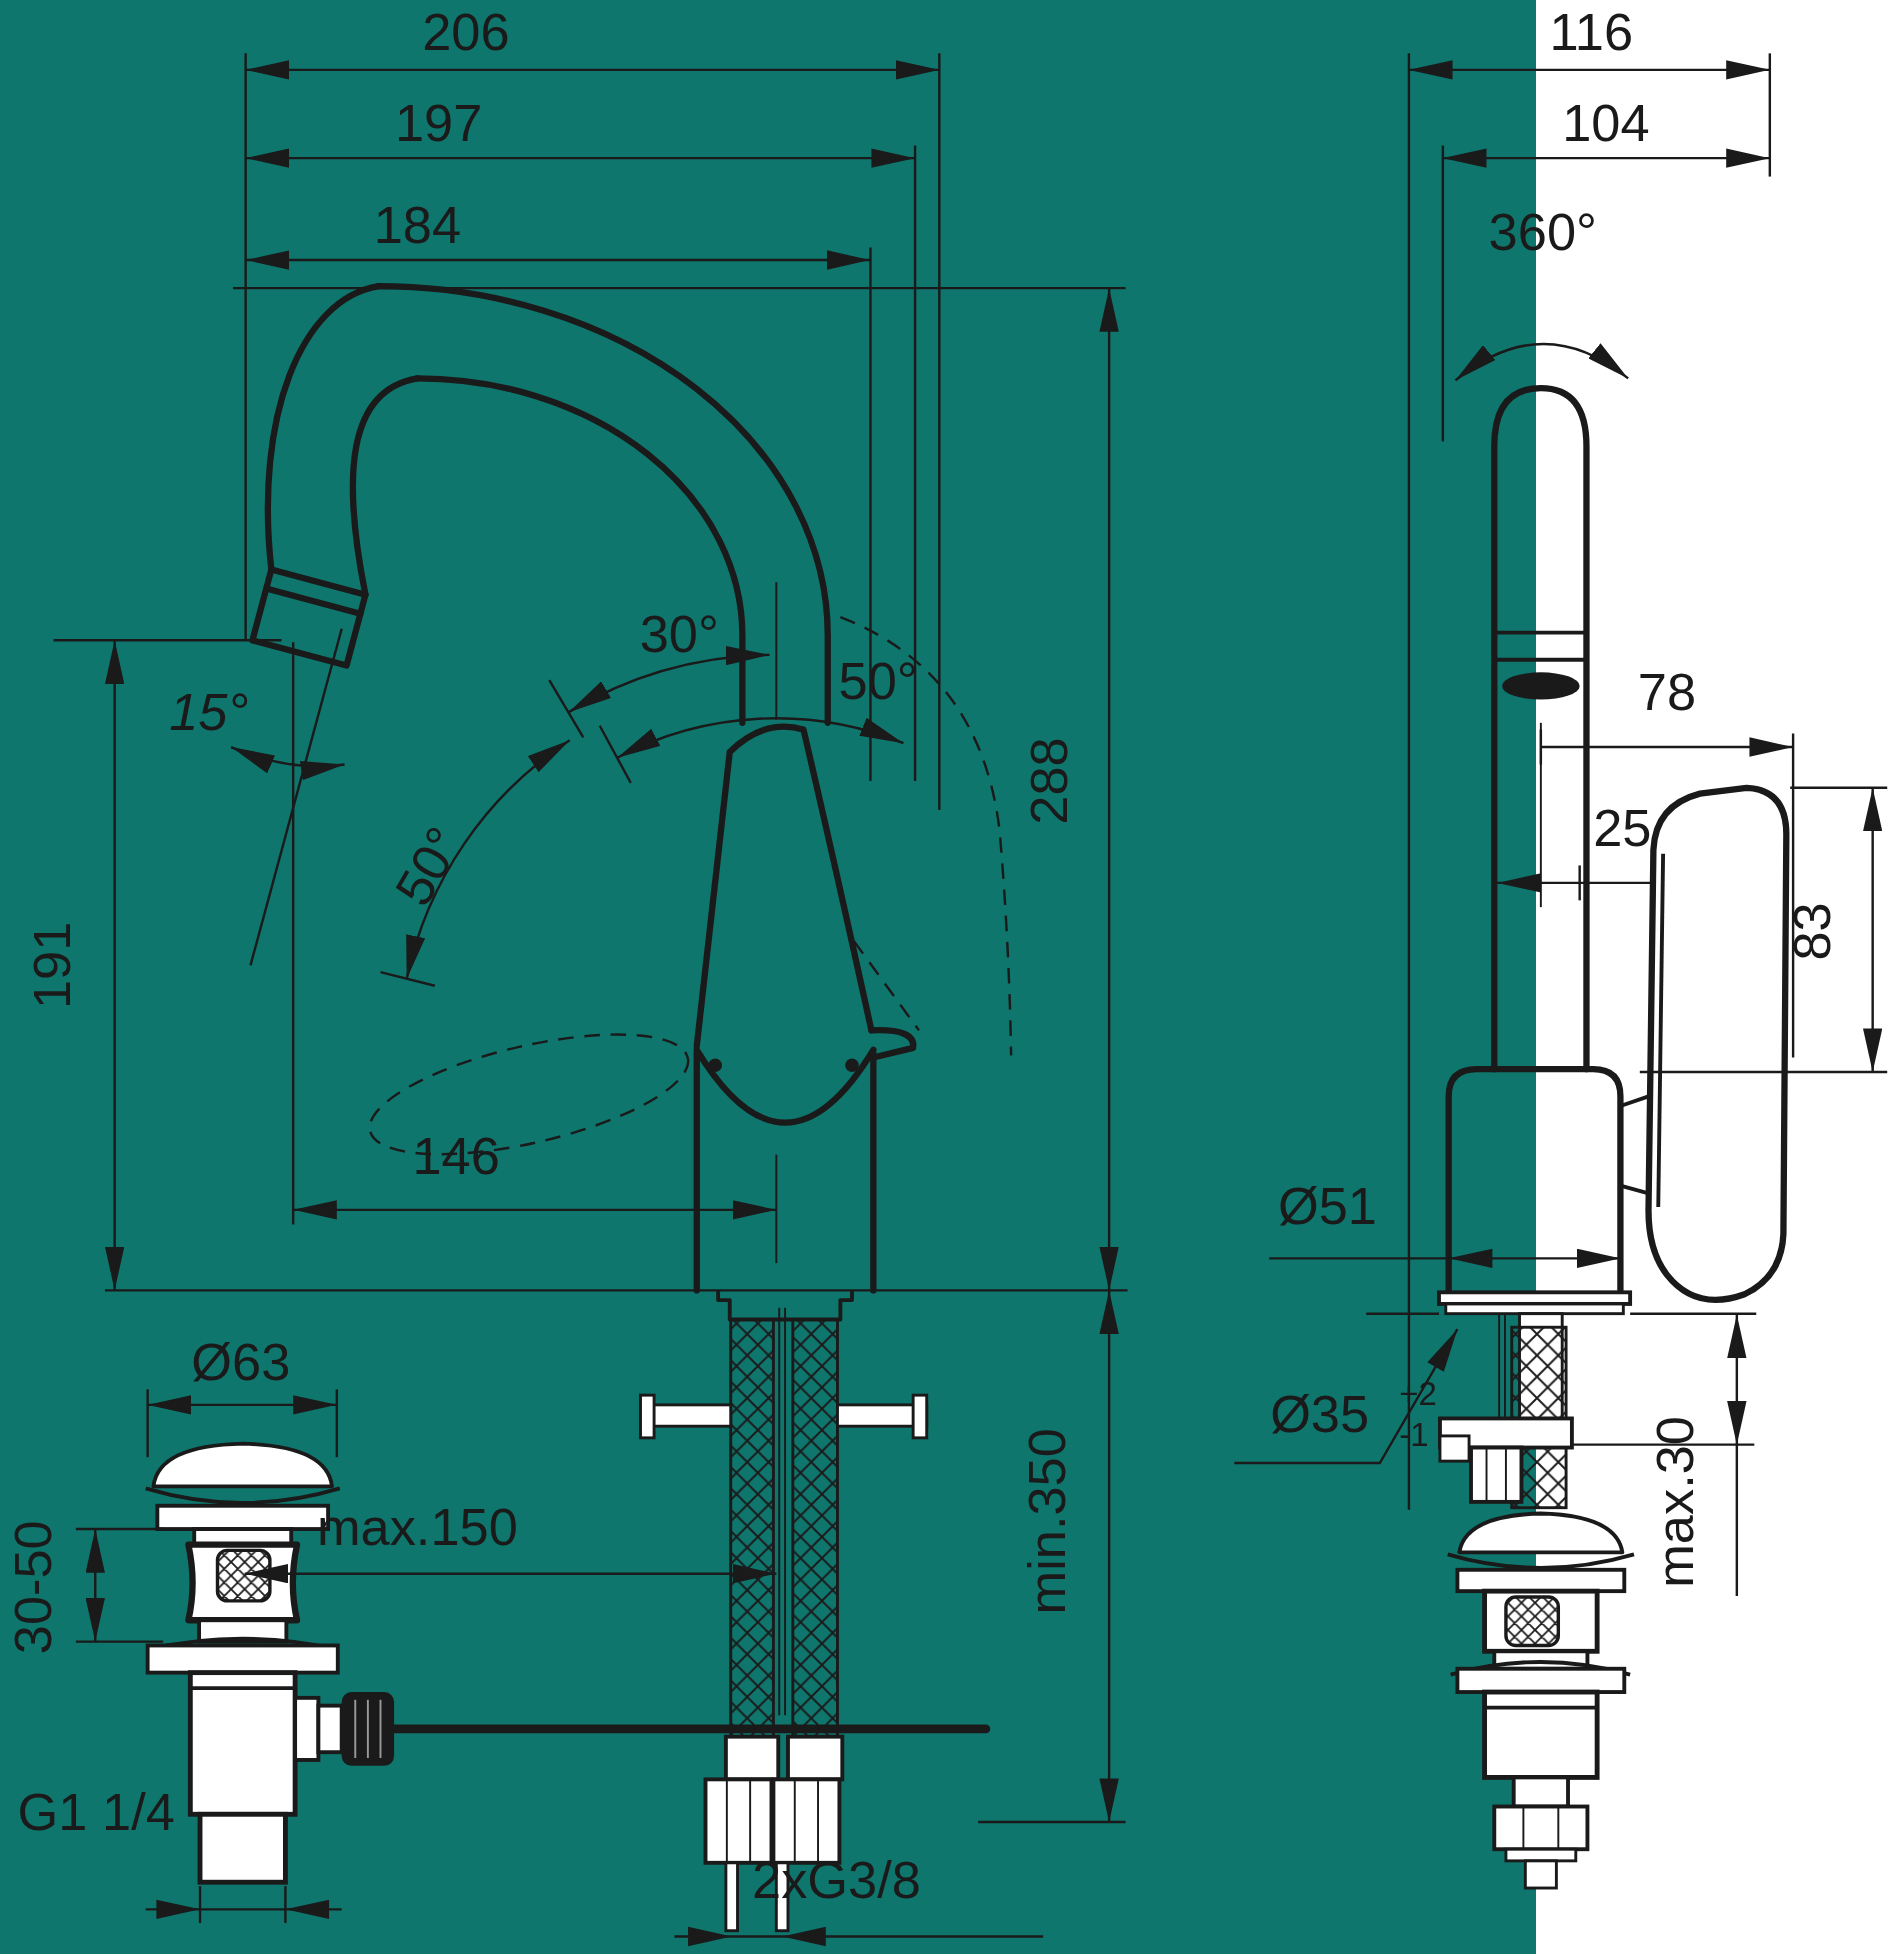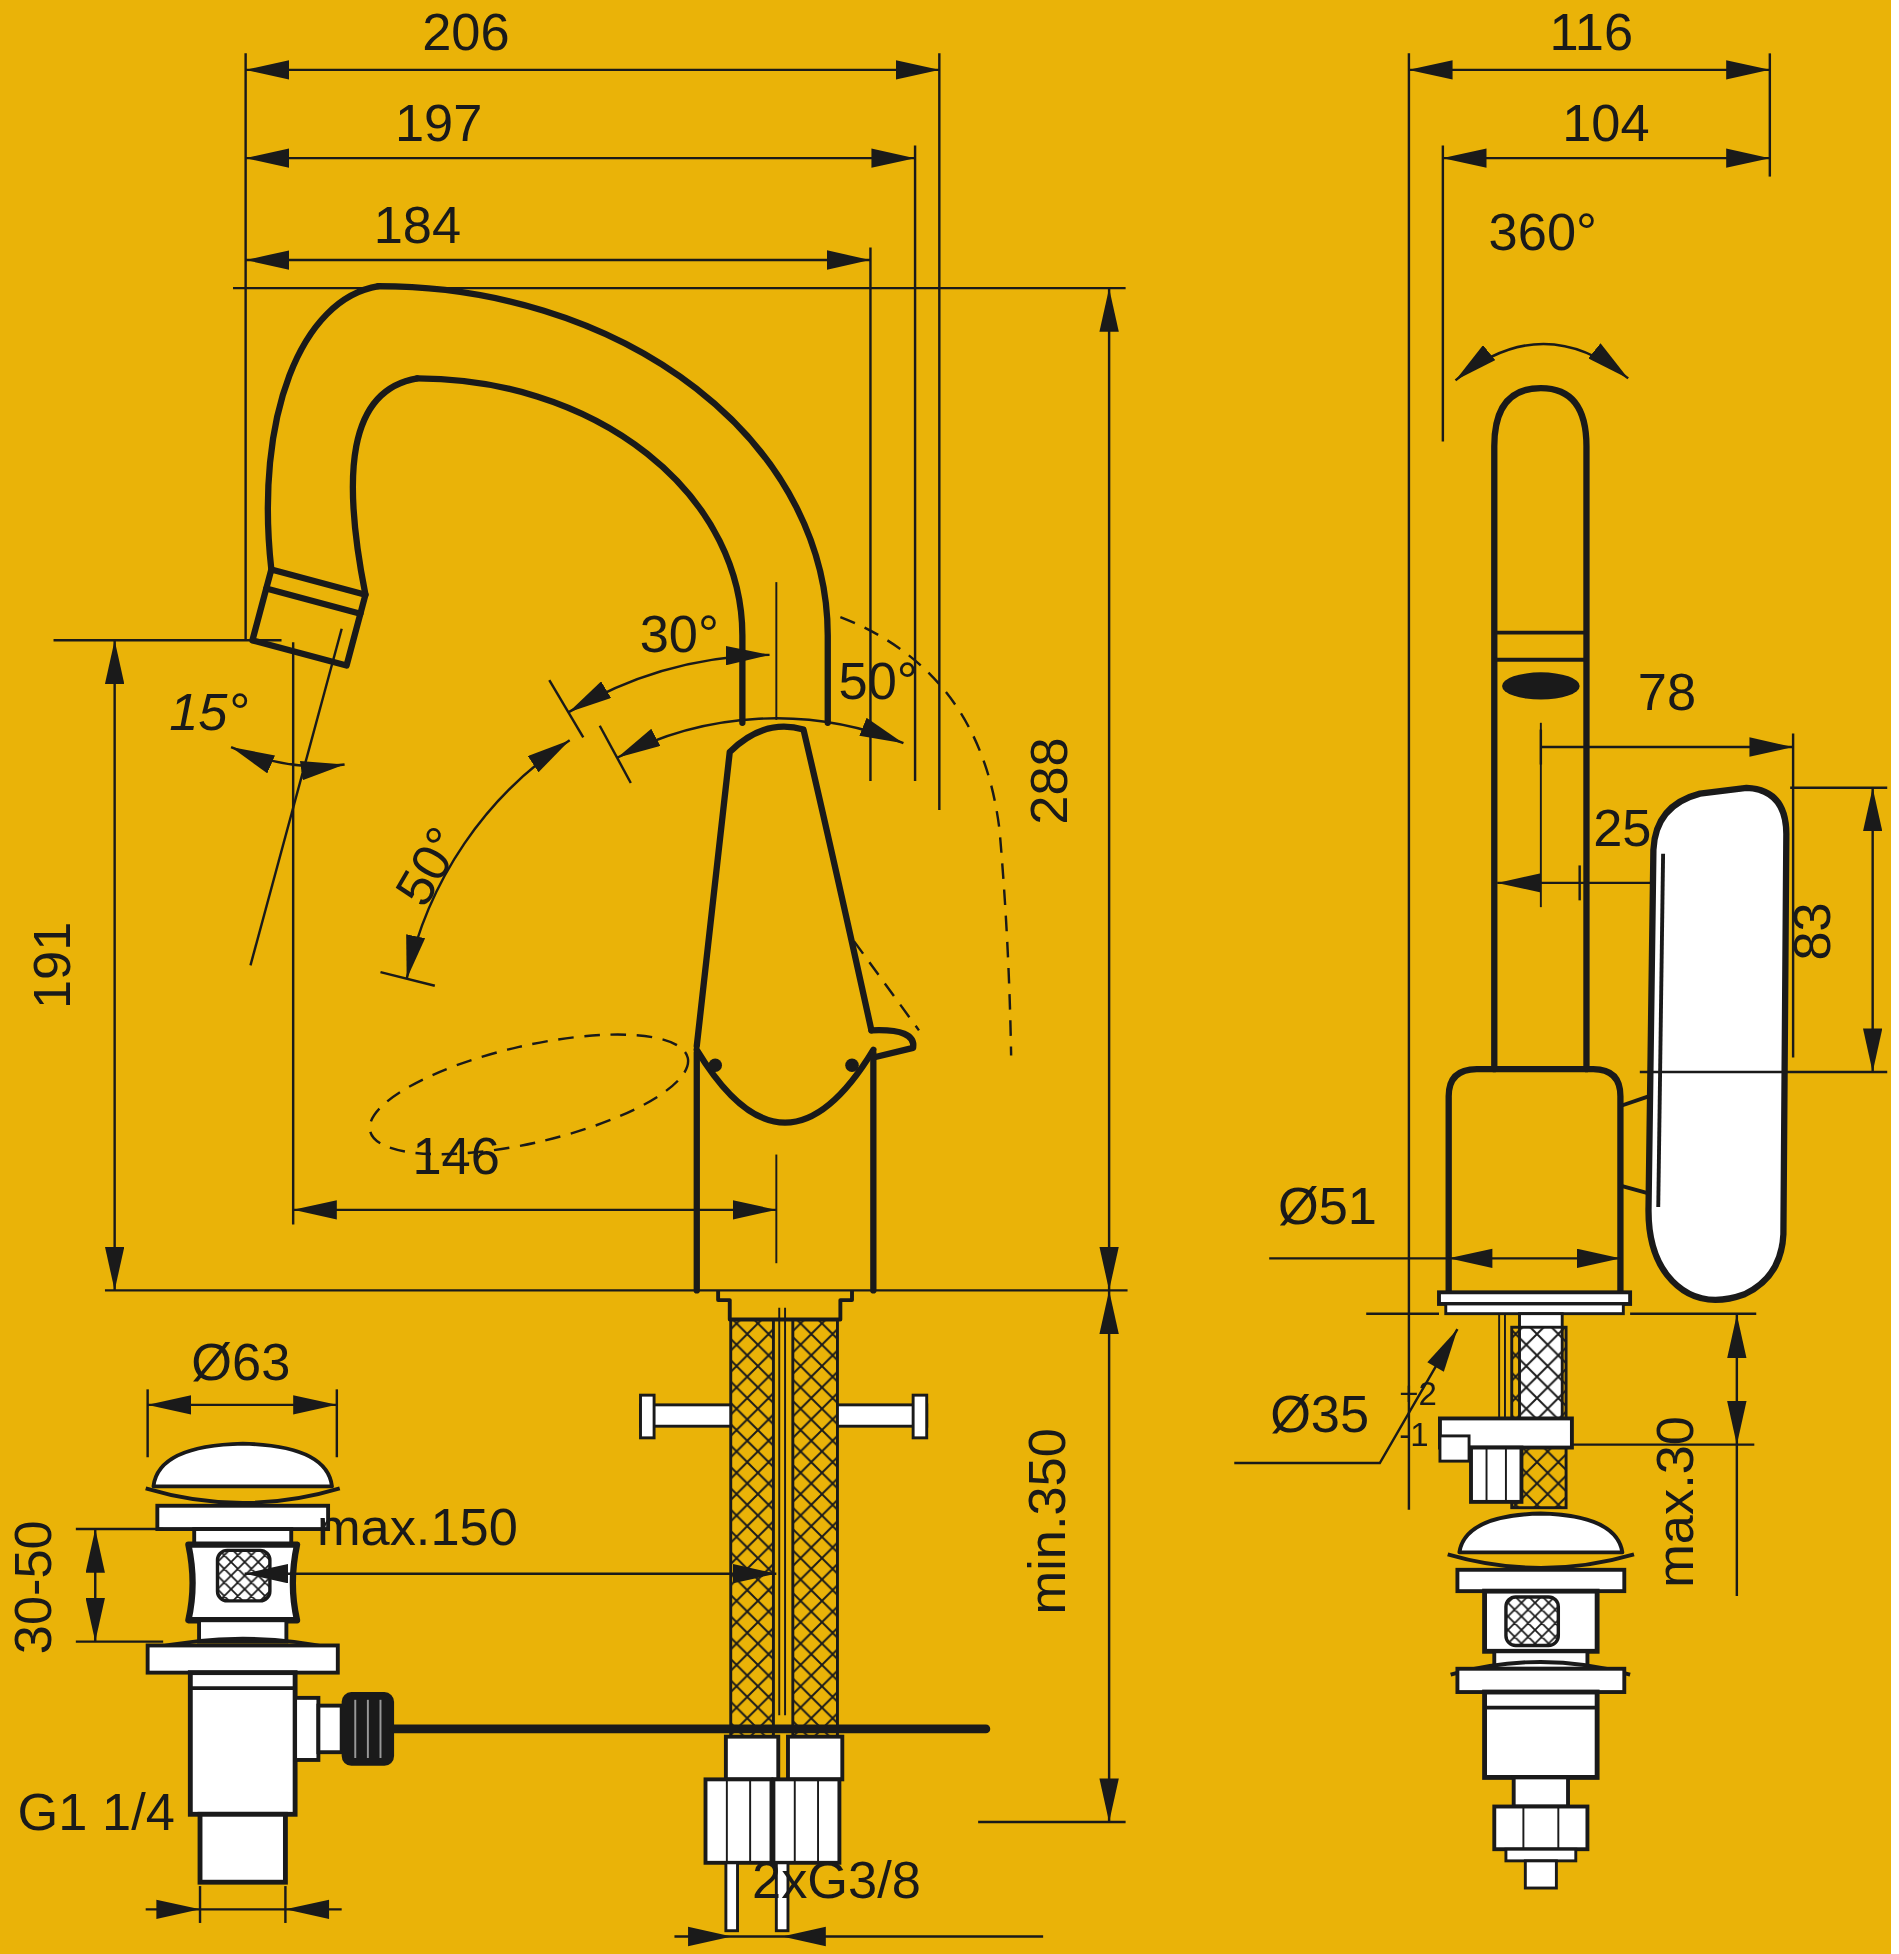--- a/index.html
+++ b/index.html
@@ -1,16 +1,16 @@
 <!DOCTYPE html>
 <html><head>
 <meta charset="utf-8">
 <style>
   html,body{margin:0;padding:0;background:#ffffff;}
-  .stage{width:1891px;height:1954px;background:#eab308;}
+  .stage{width:1536px;height:1954px;background:#0f766e;}
   svg{display:block;}
   text{font-family:"Liberation Sans","DejaVu Sans",sans-serif;fill:#1a1a1a;}
   .dim{font-size:54px;}
   .dimsmall{font-size:34px;}
   .thick{stroke:#1a1a1a;stroke-width:6.5;fill:none;stroke-linecap:round;stroke-linejoin:round;}
   .med{stroke:#1a1a1a;stroke-width:4;fill:none;stroke-linejoin:round;}
   .thin{stroke:#1a1a1a;stroke-width:2.5;fill:none;}
   .hair{stroke:#1a1a1a;stroke-width:2;fill:none;}
   .whitefill{fill:#ffffff;}
   .blackfill{fill:#1a1a1a;}

